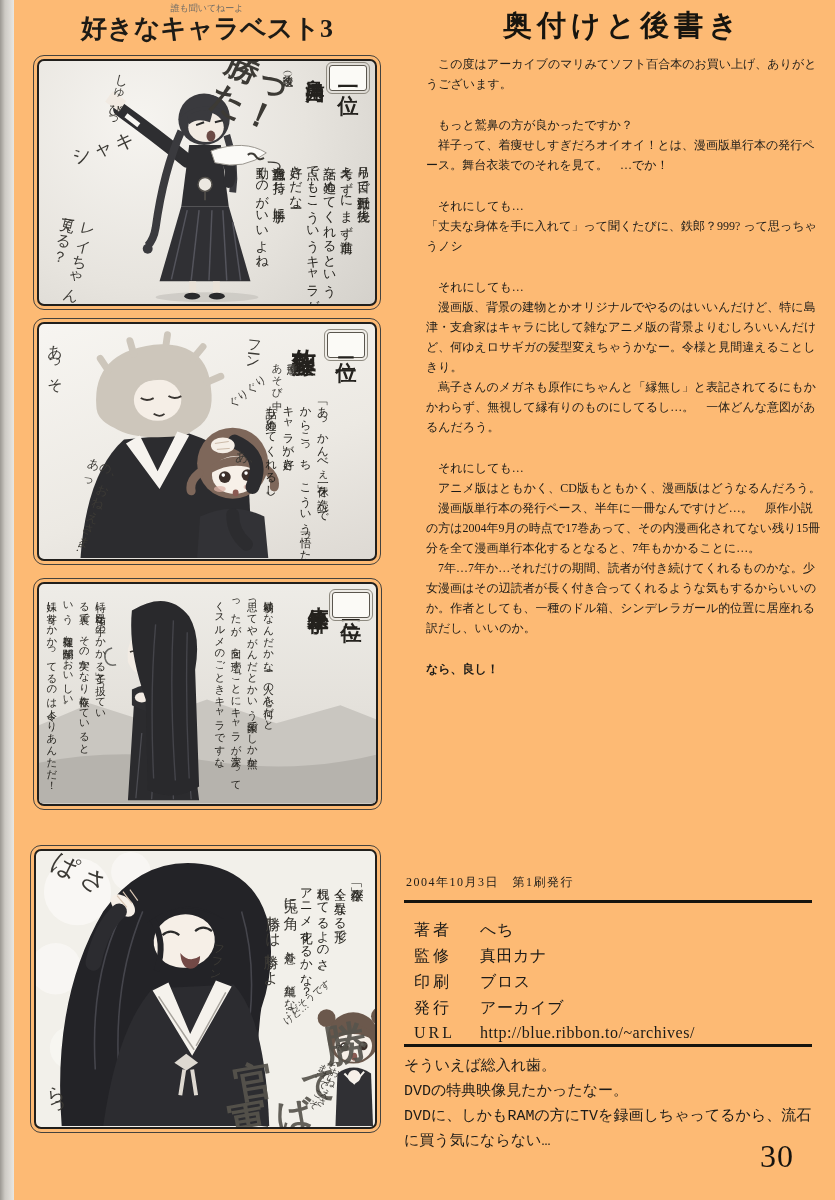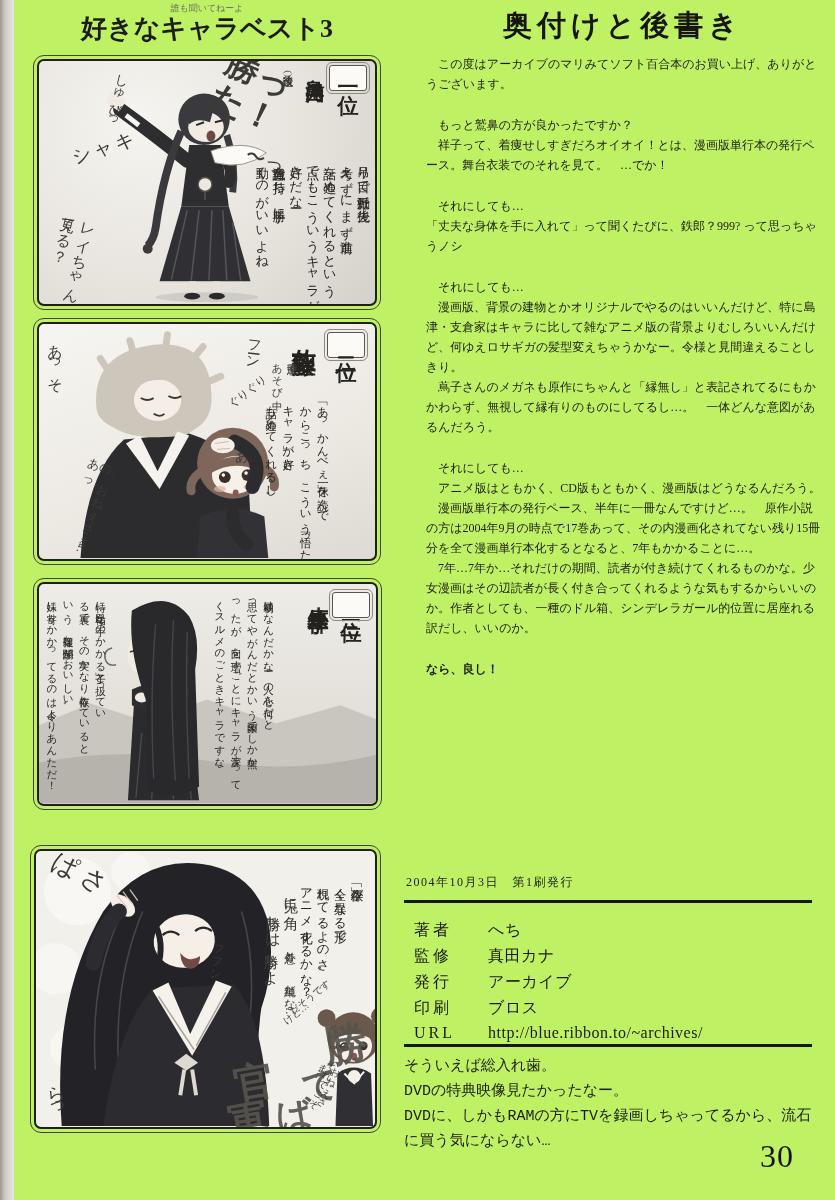--- a/index.html
+++ b/index.html
@@ -1,16 +1,16 @@
 <!DOCTYPE html>
 <html><head>
 <meta charset="utf-8">
 <style>
   html,body{margin:0;padding:0;}
-  #page{position:relative;width:835px;height:1200px;background:#bef264;overflow:hidden;
+  #page{position:relative;width:835px;height:1200px;background:#fdba74;overflow:hidden;
         font-family:"Liberation Serif","DejaVu Serif",serif;color:#1c1b18;}
   #page::before{content:"";position:absolute;left:0;top:0;bottom:0;width:14px;
         background:linear-gradient(90deg,#9b9892 0,#cdcac4 5px,#e9e7e2 14px);z-index:5;}
   .abs{position:absolute;}
   
   .panel{position:absolute;border:1.5px solid #45423d;border-radius:11px;padding:3px;box-sizing:border-box;z-index:2;}
   .panel-inner{position:relative;width:100%;height:100%;box-sizing:border-box;
         border:2.5px solid #211f1c;border-radius:7px;overflow:hidden;}
   .fig{position:absolute;inset:0;width:100%;height:100%;}
   .badge{writing-mode:vertical-rl;position:absolute;font-weight:bold;font-size:21px;letter-spacing:3px;
@@ -24,21 +24,21 @@
   .cal{position:absolute;color:#57544d;font-weight:bold;z-index:4;opacity:.92;}
   
   #afterword-title{left:426px;top:6px;width:394px;text-align:center;font-size:29px;font-weight:bold;
         letter-spacing:5px;color:#17150f;}
   #afterword-body{left:426px;top:54px;width:396px;font-size:12px;line-height:20px;}
   #afterword-body p{margin:0 0 21px 0;white-space:pre-line;}
   #afterword-body p.last{margin-top:9px;font-weight:bold;}
   .rule{position:absolute;height:2.5px;background:#17150f;left:404px;width:408px;z-index:3;}
   #colophon-date{left:406px;top:874px;font-size:12px;letter-spacing:1.5px;}
   #colophon-table{left:414px;top:920px;font-size:16px;}
-  .crow{display:flex;margin-bottom:5px;gap:8px;}
+  .crow{display:flex;margin-bottom:5px;}
   .clabel{width:66px;letter-spacing:3px;}
   .cvalue{letter-spacing:.5px;}
   #postscript{left:404px;top:1054px;width:414px;font-size:15px;line-height:25px;white-space:pre-line;font-family:Liberation Mono, monospace;}
   #page-number{left:760px;top:1138px;font-size:32px;letter-spacing:1px;color:#15130f;}
   
   #best3-subtitle{left:33px;top:2px;width:348px;text-align:center;font-size:9px;color:#6e6b66;}
   #best3-title{left:33px;top:11px;width:348px;text-align:center;font-size:26px;font-weight:bold;color:#1d1b16;}
   #between-caption{left:44px;top:815px;font-size:16px;color:#2a2823;letter-spacing:.5px;}
 </style>
 </head>
@@ -261,26 +261,26 @@
   <div class="abs" id="colophon-table">
     <div class="crow">
       <span class="clabel">著者</span>
       <span class="cvalue">へち</span>
     </div>
     <div class="crow">
       <span class="clabel">監修</span>
       <span class="cvalue">真田カナ</span>
     </div>
     <div class="crow">
+      <span class="clabel">印刷</span>
+      <span class="cvalue">ブロス</span>
+    </div>
+    <div class="crow">
       <span class="clabel">発行</span>
       <span class="cvalue">アーカイブ</span>
-    </div>
-    <div class="crow">
-      <span class="clabel">印刷</span>
-      <span class="cvalue">ブロス</span>
     </div>
     <div class="crow">
       <span class="clabel">URL</span>
       <span class="cvalue">http://blue.ribbon.to/~archives/</span>
     </div>
   </div>
 
   <div class="rule" style="top:1044px;"></div>
   <div class="abs" id="postscript">そういえば総入れ歯。
 DVDの特典映像見たかったなー。

